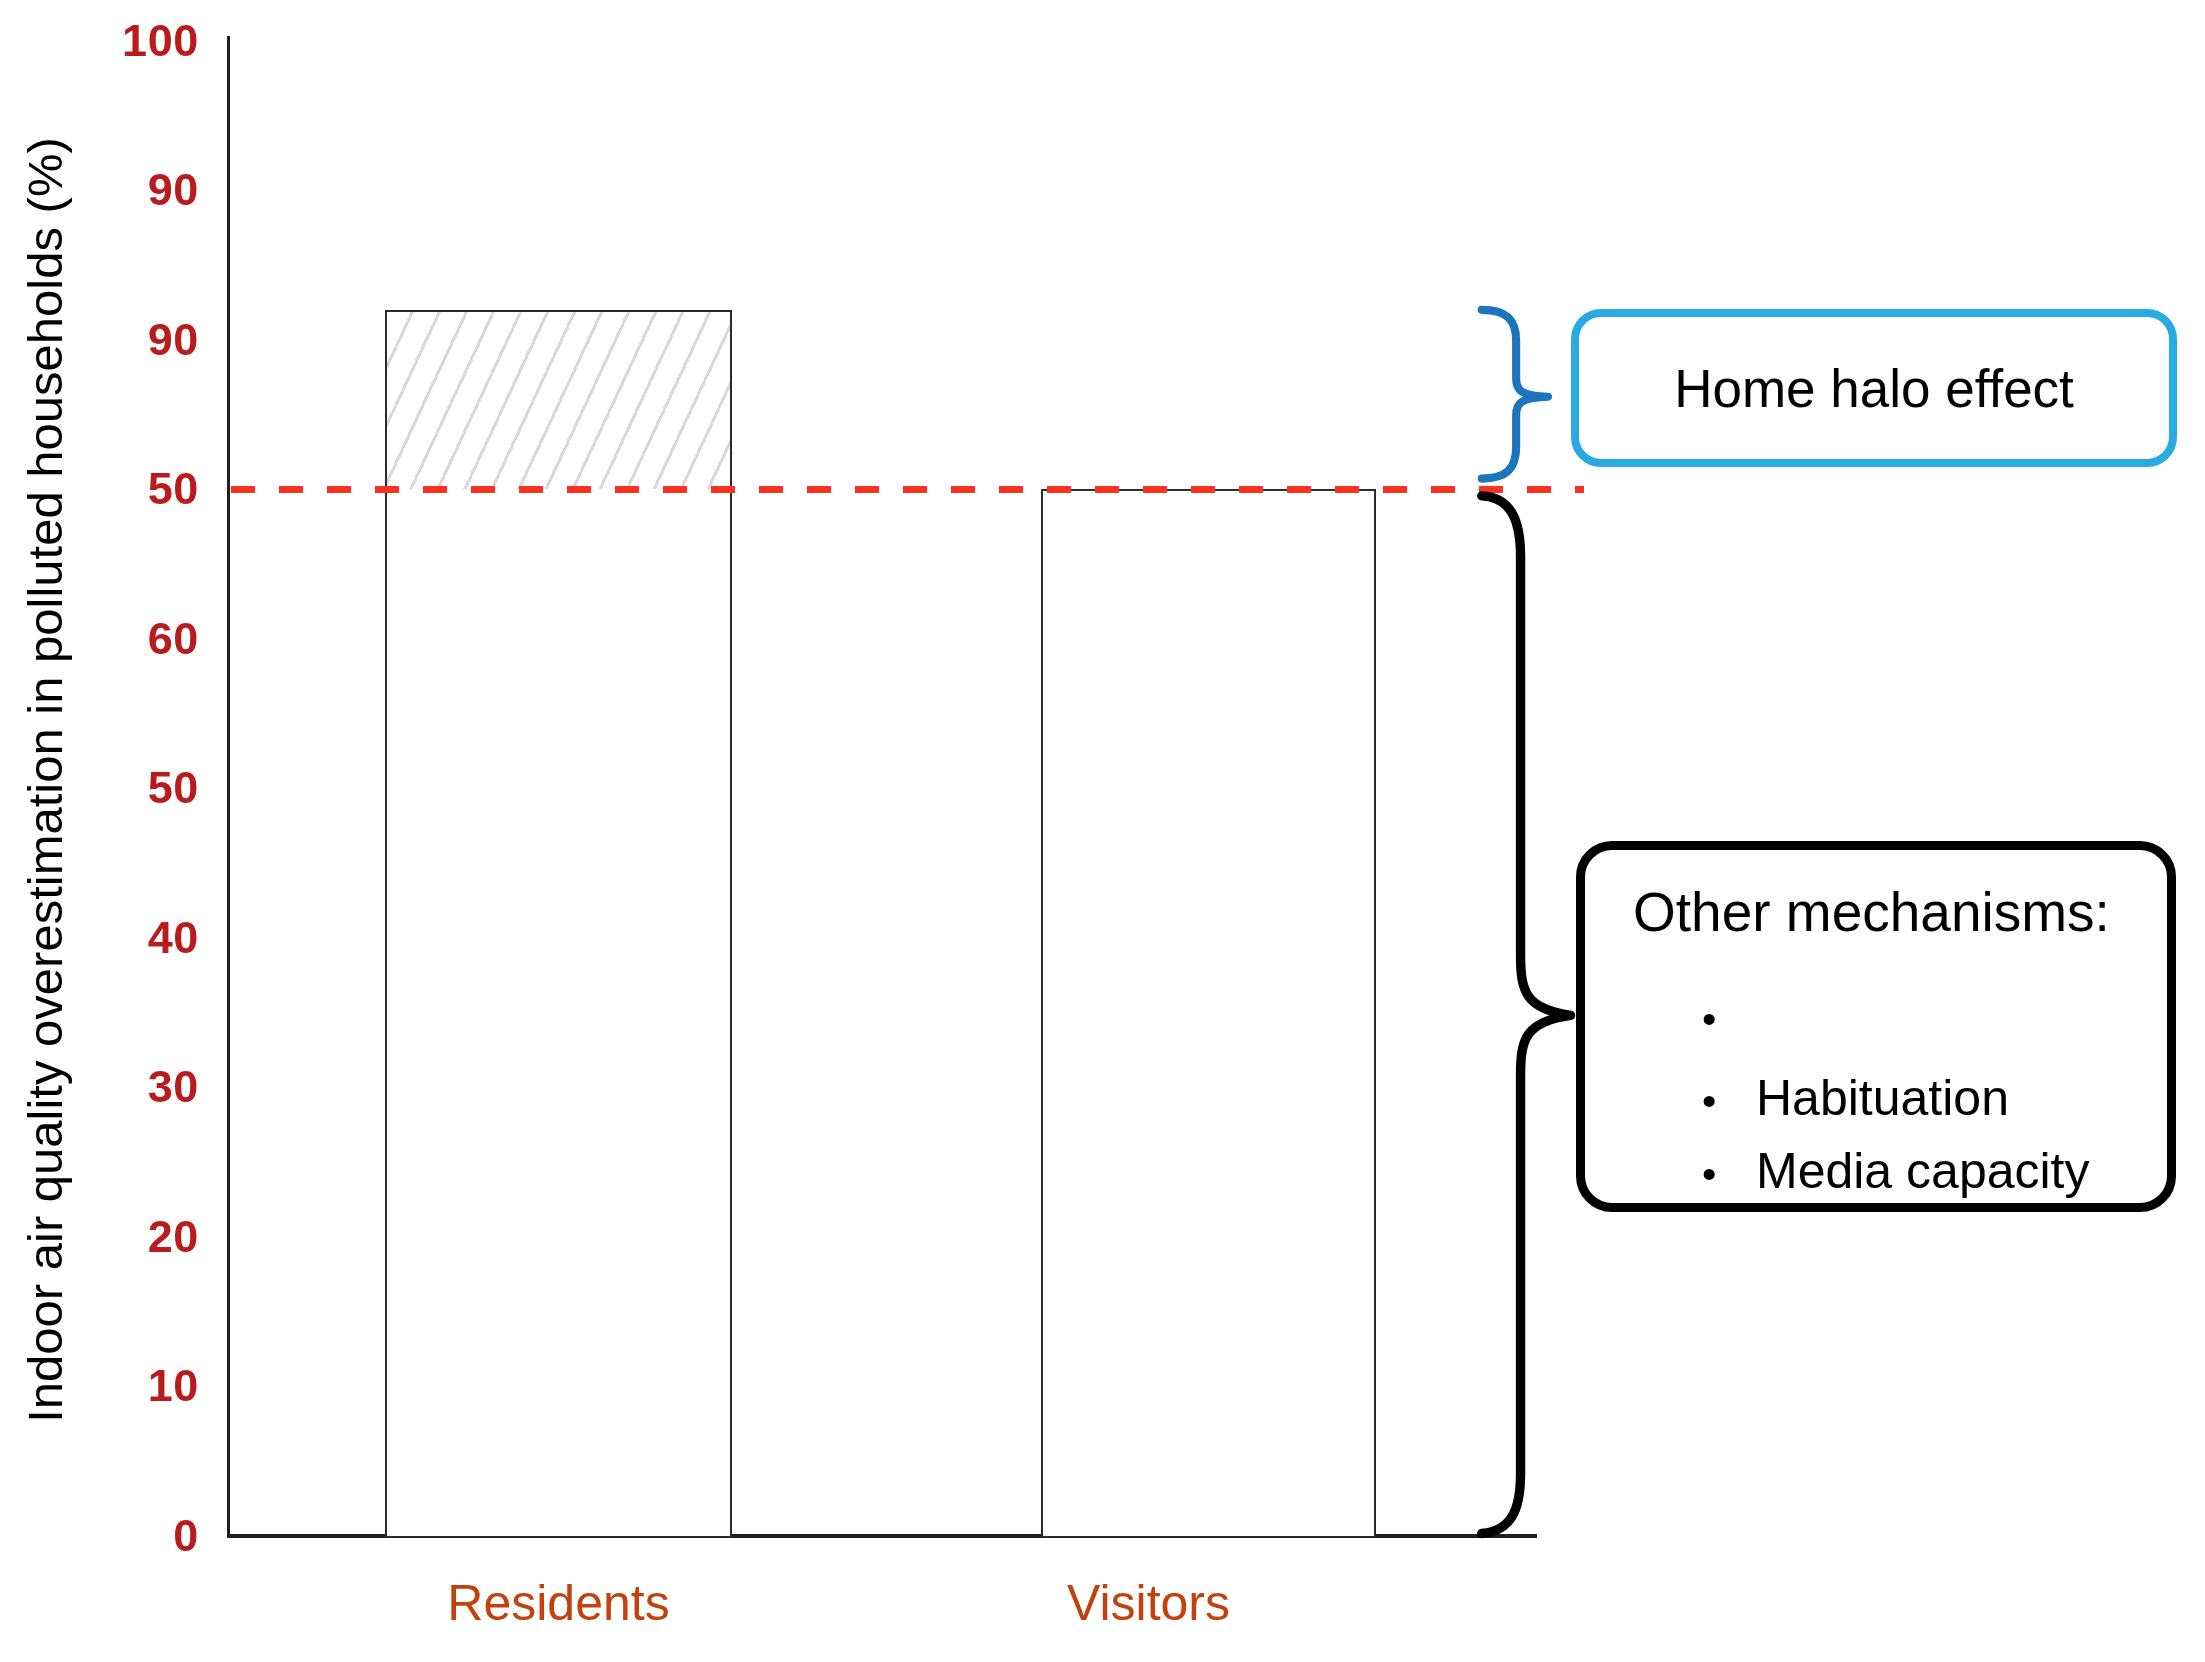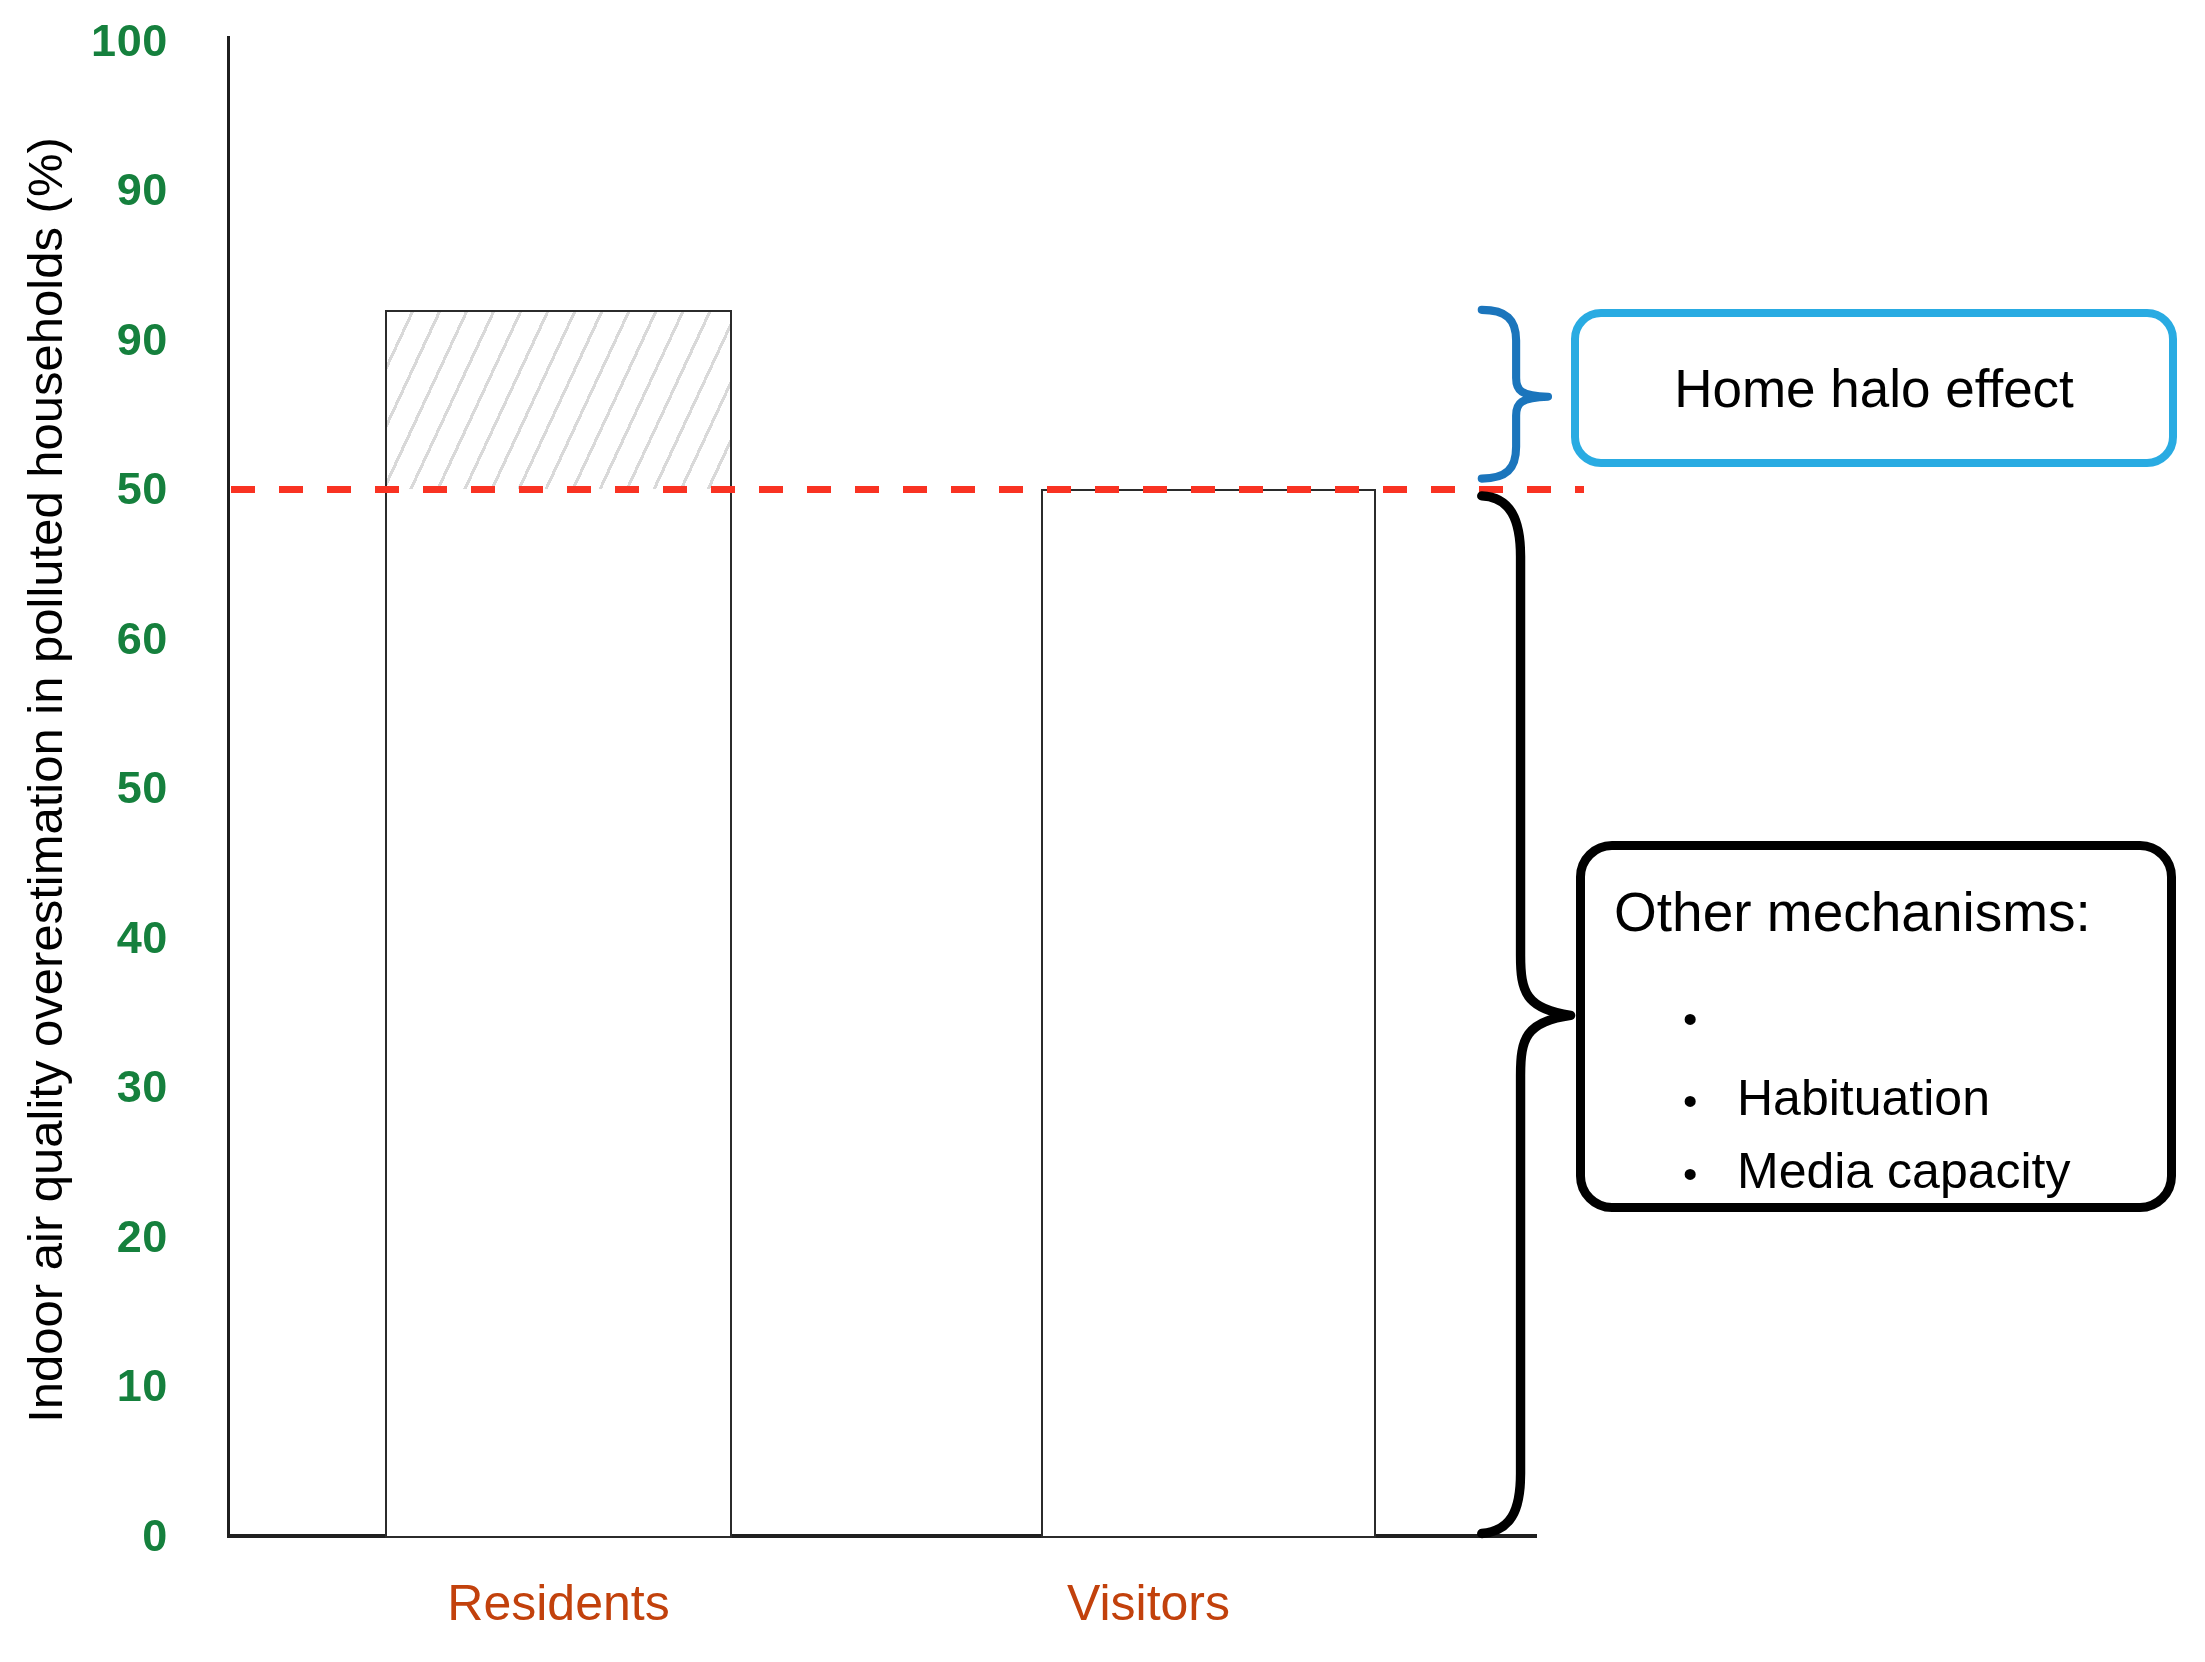--- a/index.html
+++ b/index.html
@@ -14,28 +14,28 @@
   }
 
   
   .axis { position: absolute; background: #1f1f1f; }
   #y-axis { left: 227px; top: 36px; width: 3.1px; height: 1502px; }
   #x-axis { left: 227px; top: 1534px; width: 1310px; height: 3.8px; }
 
   
   .ytick {
     position: absolute;
-    left: 20px;
+    left: 51px;
     width: 148px;
     height: 50px;
     line-height: 50px;
     text-align: right;
     font-size: 45px;
     font-weight: 700;
-    color: #15803d;
+    color: #b91c1c;
     letter-spacing: 0.6px;
   }
 
   
   #ylabel {
     position: absolute;
     left: 45px;
     top: 780px;
     transform: translate(-50%, -50%) rotate(-90deg);
     white-space: nowrap;
@@ -95,21 +95,21 @@
     border: 8.8px solid var(--lightblue);
     border-radius: 30px;
     display: flex; align-items: center; justify-content: center;
     font-size: 53px;
   }
   #other-mech-box {
     left: 1576px; top: 841px;
     width: 600px; height: 371px;
     border: 9.4px solid #000;
     border-radius: 36px;
-    padding: 30px 25px 0 29px;
+    padding: 30px 25px 0 48px;
   }
   #other-mech-title { font-size: 55px; }
   #other-mech-list {
     list-style: none;
     margin: 52px 0 0 69px;
     padding: 0;
     font-size: 50px;
   }
   #other-mech-list li { display: flex; align-items: baseline; height: 73px; }
   .bullet-dot {

